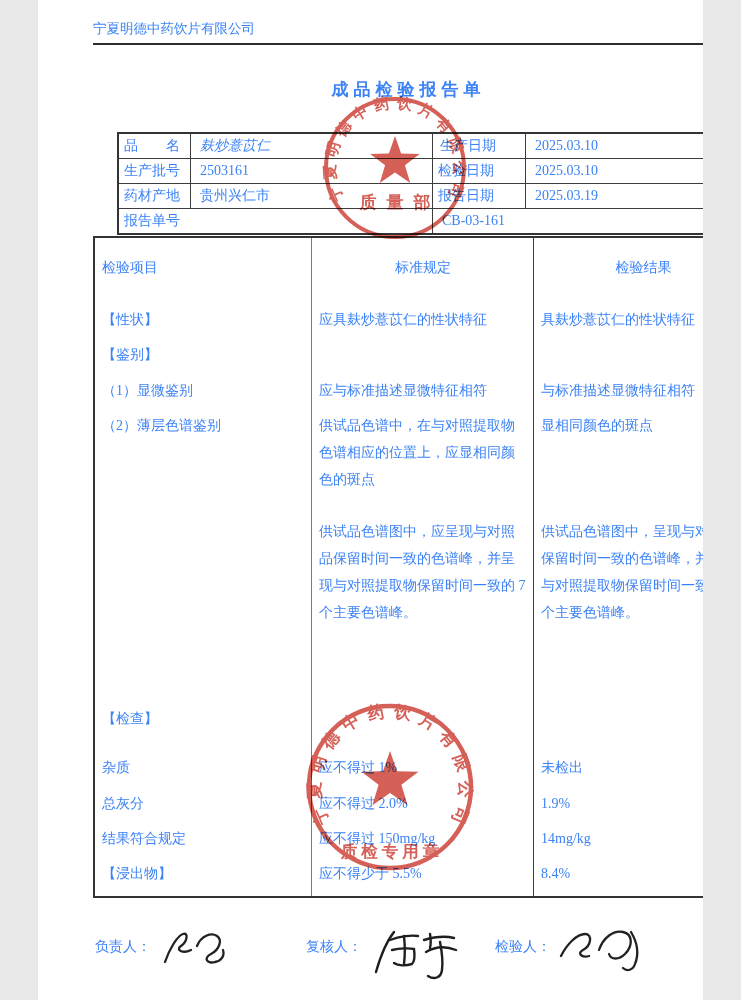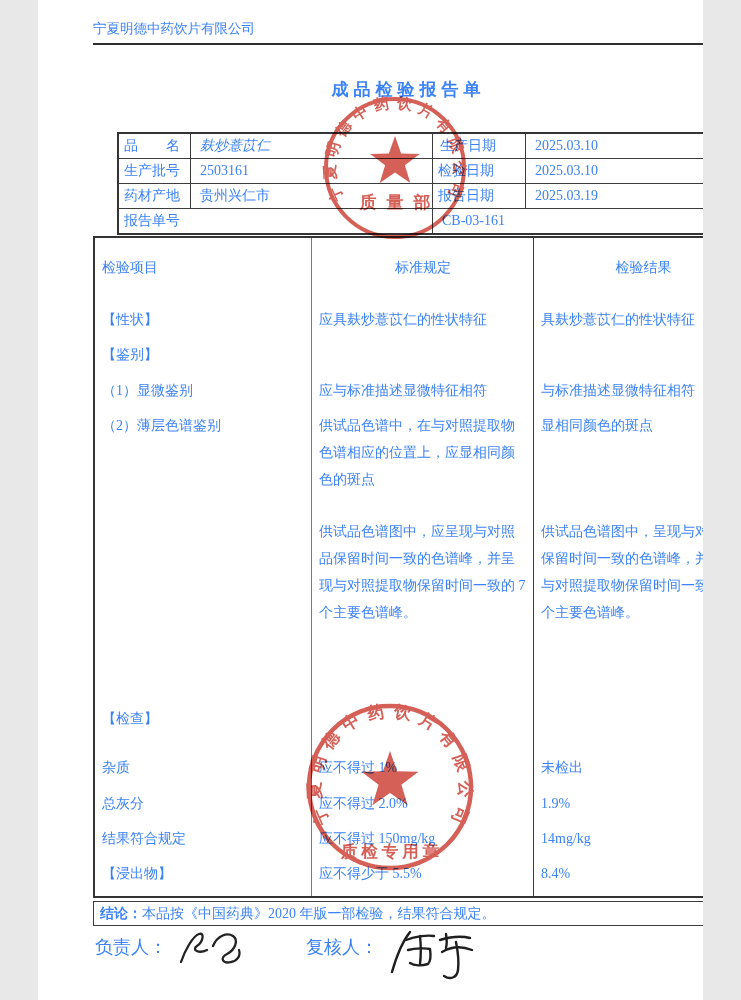--- a/index.html
+++ b/index.html
@@ -55,21 +55,21 @@
   
   .conclusion-box {
     position:absolute; left:55px; top:901px; width:616px; height:23px;
     border:1px solid #3c3c3c; font-size:14px; line-height:23px; padding:0 0 0 6px;
     white-space:nowrap;
   }
   .conclusion-box .lab { font-weight:bold; }
   
   .signature-row {
     position:absolute; left:57px; top:936px; width:640px;
-    display:flex; font-size:18px;
+    display:flex; font-size:14px;
   }
   .sig-group { display:flex; align-items:flex-start; }
   .sig-g1 { width:211px; } .sig-g2 { width:189px; } .sig-g3 { flex:1; }
   .sig-group .slabel { line-height:22px; }
   .sig-ink { margin:-10px 0 0 2px; }
   
   .stamp { position:absolute; mix-blend-mode:multiply; opacity:0.88; }
   .stamp-top { left:282px; top:92px; }
   .stamp-bottom { left:266px; top:699px; }
   .stamp text { font-family:"Liberation Serif","DejaVu Serif",serif; font-weight:bold; }
@@ -170,23 +170,20 @@
       <td class="c3">8.4%</td>
     </tr>
     <tr class="filler">
       <td class="c1"></td>
       <td class="c2"></td>
       <td class="c3"></td>
     </tr>
   </tbody>
     </table>
 
-  <div class="conclusion-box">
-    <span class="lab">结论：</span><span>本品按《中国药典》2020 年版一部检验，结果符合规定。</span>
-  </div>
 
   <div class="signature-row">
     <div class="sig-group sig-g1">
       <span class="slabel">负责人：</span>
       <svg class="sig-ink" width="92" height="50" viewBox="0 0 92 50">
         <g fill="none" stroke="#222222" stroke-width="2.3" stroke-linecap="round" stroke-linejoin="round">
           <path d="M12,36 C16,24 24,10 30,8 C36,6 34,16 28,20 C22,24 30,28 38,24"></path>
           <path d="M44,20 C48,10 58,6 64,10 C70,14 66,24 58,28 C50,32 54,38 62,36 C68,35 72,30 70,24"></path>
         </g>
       </svg>
@@ -199,20 +196,30 @@
           <path d="M26,14 C36,10 48,9 54,10"></path>
           <path d="M40,10 C41,20 41,30 40,38"></path>
           <path d="M28,24 C36,22 46,22 50,23 C51,30 50,36 48,38 C42,40 34,40 30,37"></path>
           <path d="M66,8 C67,14 67,18 66,22"></path>
           <path d="M60,14 C70,11 82,10 90,12"></path>
           <path d="M62,26 C72,20 82,20 92,24"></path>
           <path d="M76,16 C78,26 79,36 78,44 C77,52 70,54 64,50"></path>
         </g>
       </svg>
     </div>
+    <div class="sig-group sig-g3">
+      <span class="slabel">检验人：</span>
+      <svg class="sig-ink" width="96" height="50" viewBox="0 0 96 50">
+        <g fill="none" stroke="#222222" stroke-width="2.3" stroke-linecap="round" stroke-linejoin="round">
+          <path d="M8,30 C14,18 24,8 32,8 C40,8 38,20 30,24 C24,27 28,32 36,30"></path>
+          <path d="M46,24 C50,12 60,4 70,6 C80,8 80,20 72,28 C66,34 58,34 56,28"></path>
+          <path d="M78,6 C84,16 86,28 82,38 C80,44 74,46 70,42"></path>
+        </g>
+      </svg>
+    </div>
   </div>
 
   <svg class="stamp stamp-top" width="150" height="152" viewBox="0 0 150 152">
     <defs>
         <path id="arcTop" d="M 25.9,110.4 A 60,60 0 1 1 124.1,110.4"></path>
       </defs>
     <circle cx="75" cy="76" r="69" fill="none" stroke="#cf4a40" stroke-width="4"></circle>
     <path transform="translate(75,70)" fill="#cf4a40" d="M0,-26 L6.11,-8.42 L24.73,-8.03 L9.89,3.22 L15.28,21.03 L0,10.4 L-15.28,21.03 L-9.89,3.22 L-24.73,-8.03 L-6.11,-8.42 Z"></path>
     <text font-size="15" fill="#cf4a40">
       <textPath href="#arcTop" startOffset="4" textLength="250">宁夏明德中药饮片有限公司</textPath>

